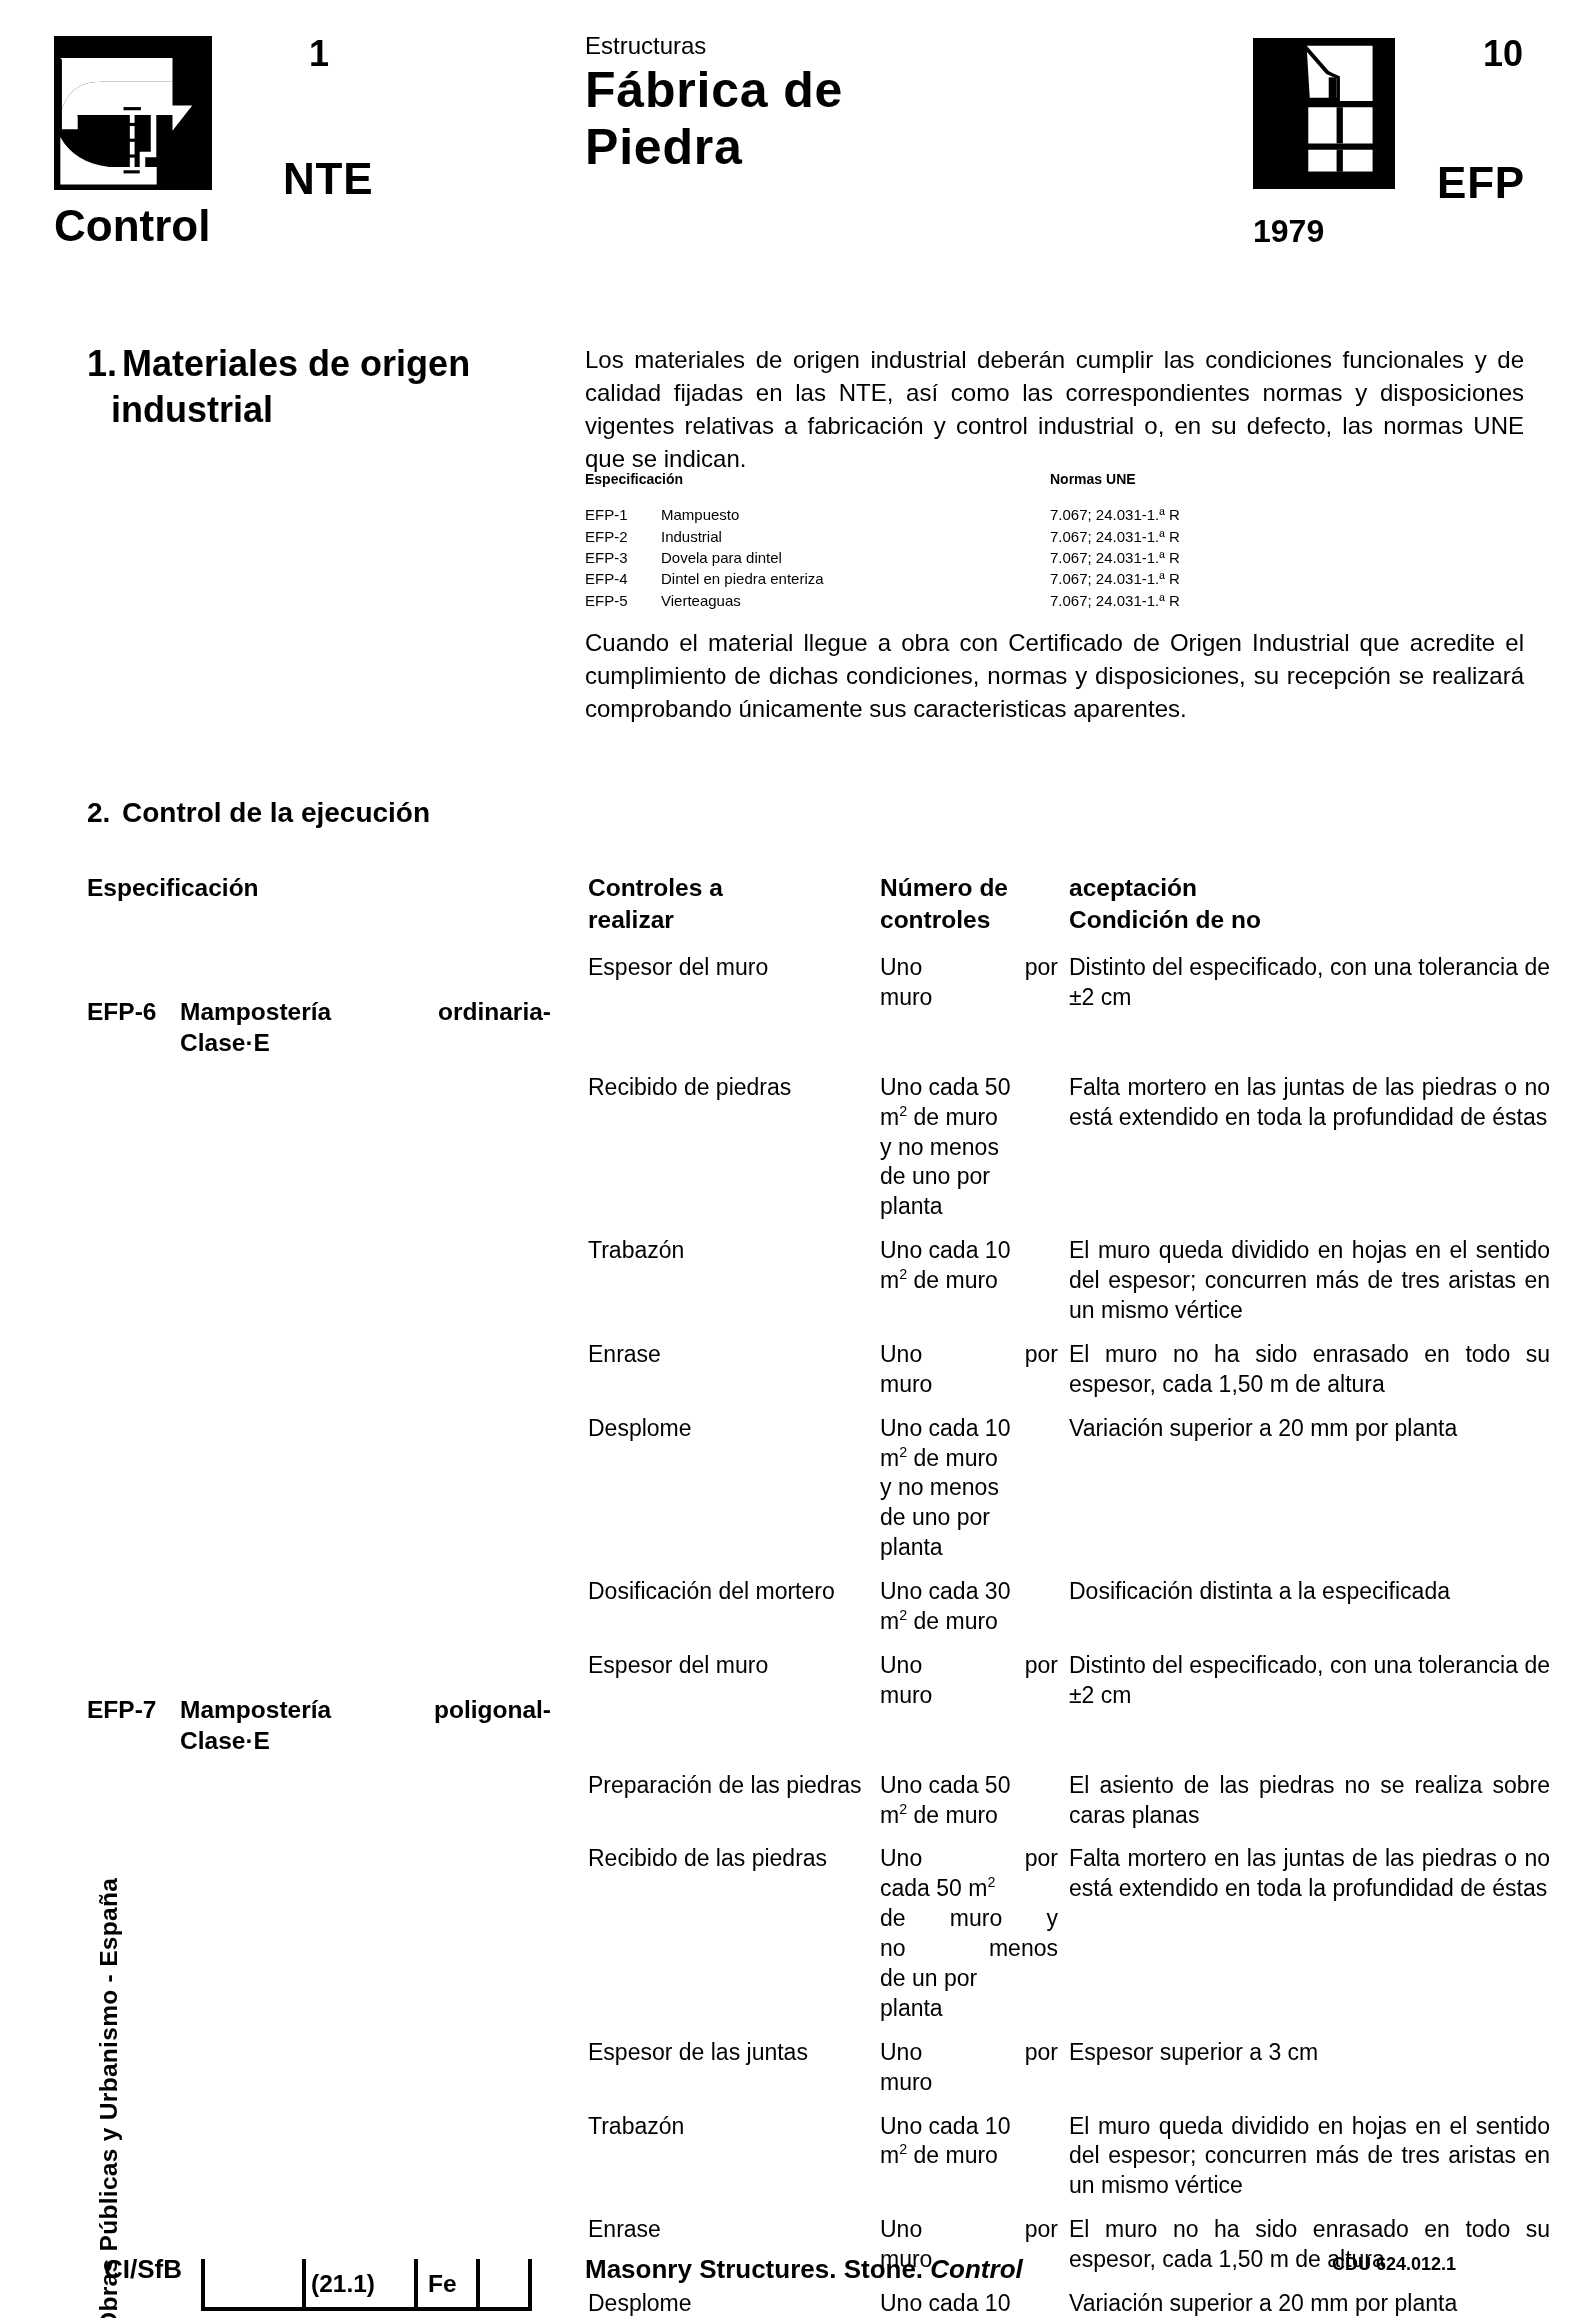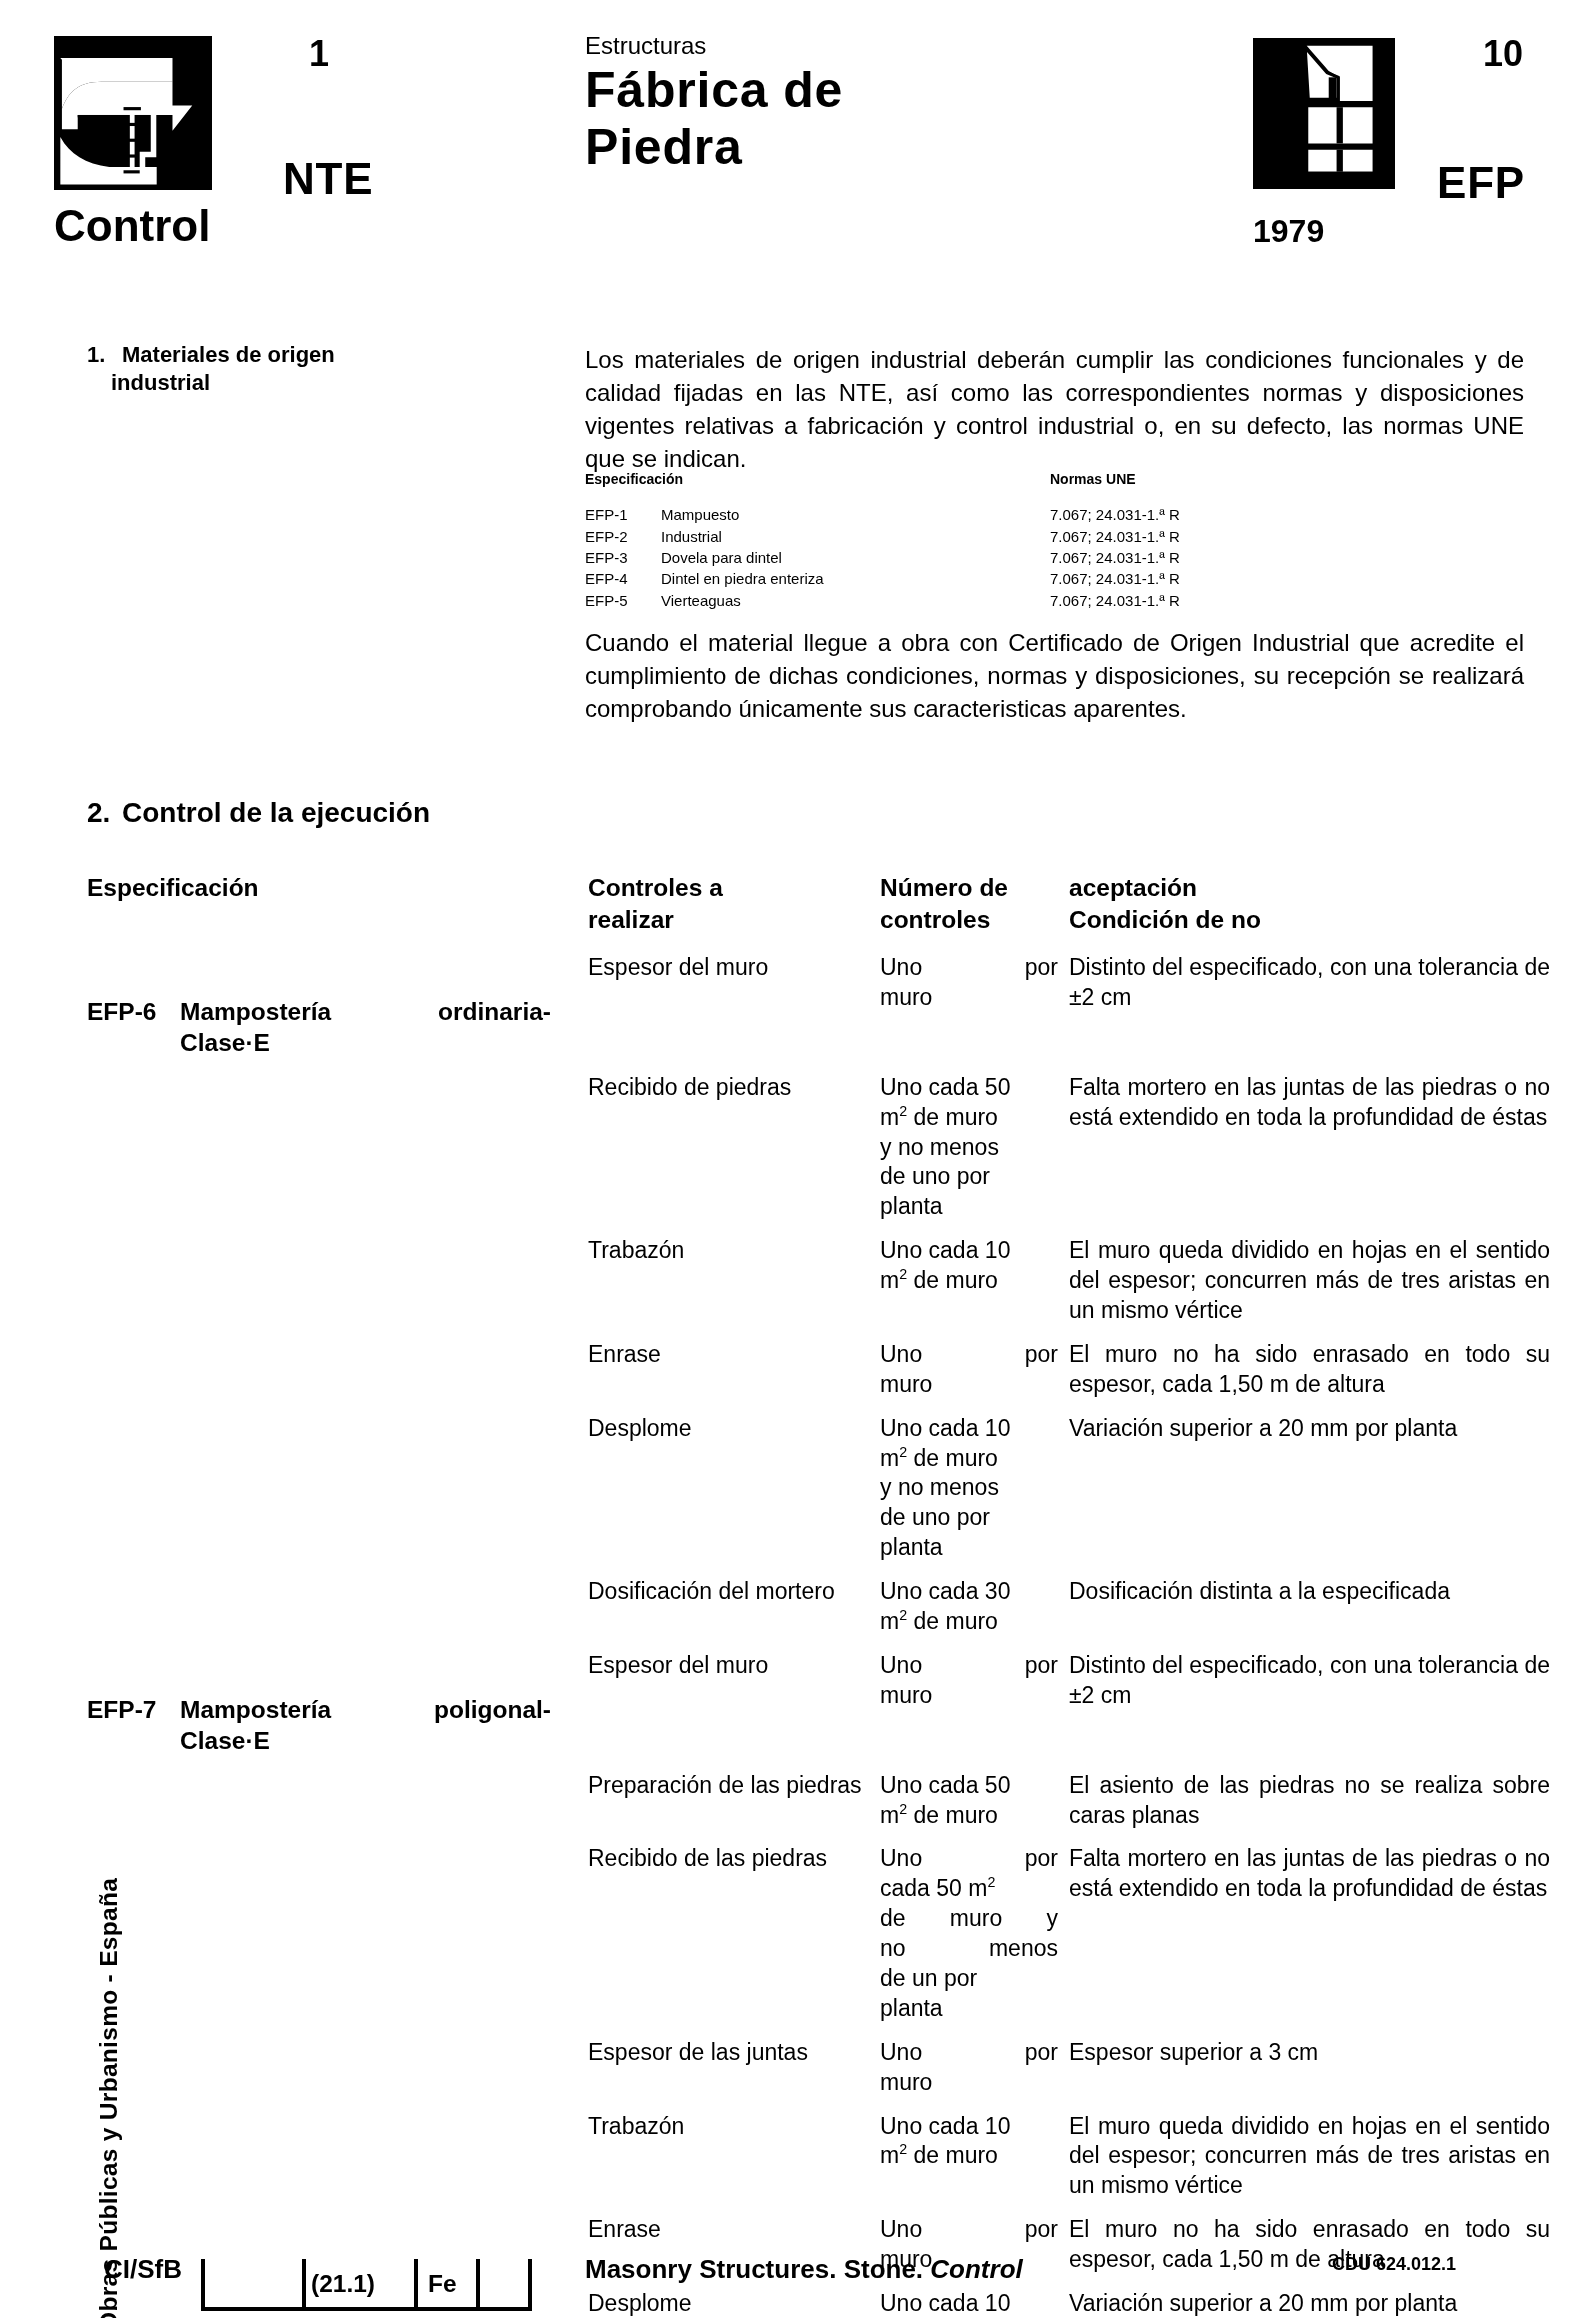--- a/index.html
+++ b/index.html
@@ -78,21 +78,21 @@
   .maintitle {
     position:absolute; left:585px; top:62px;
     font-size:50px; font-weight:bold; line-height:1.13;
     letter-spacing:0.8px;
   }
   .maintitle .ln2 { display:block; }
 
   
   .s1-title {
     position:absolute; left:87px; top:341px; width:473px;
-    font-size:22px; font-weight:bold; line-height:1.28;
+    font-size:36px; font-weight:bold; line-height:1.28;
   }
   .s1-title .n { display:inline-block; width:35px; }
   .s1-title .t2 { display:block; margin-left:24px; }
 
   .s1-para {
     position:absolute; left:585px; top:344px; width:939px;
     font-size:24px; line-height:1.37;
     text-align:justify;
   }
   .s1-para2 {

